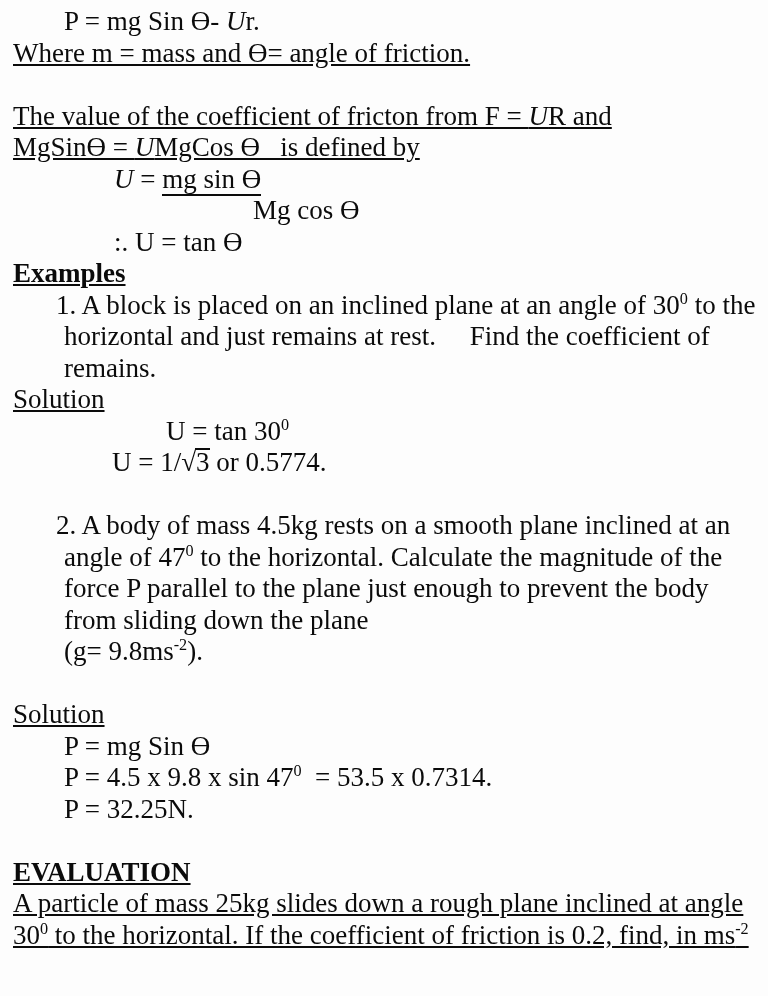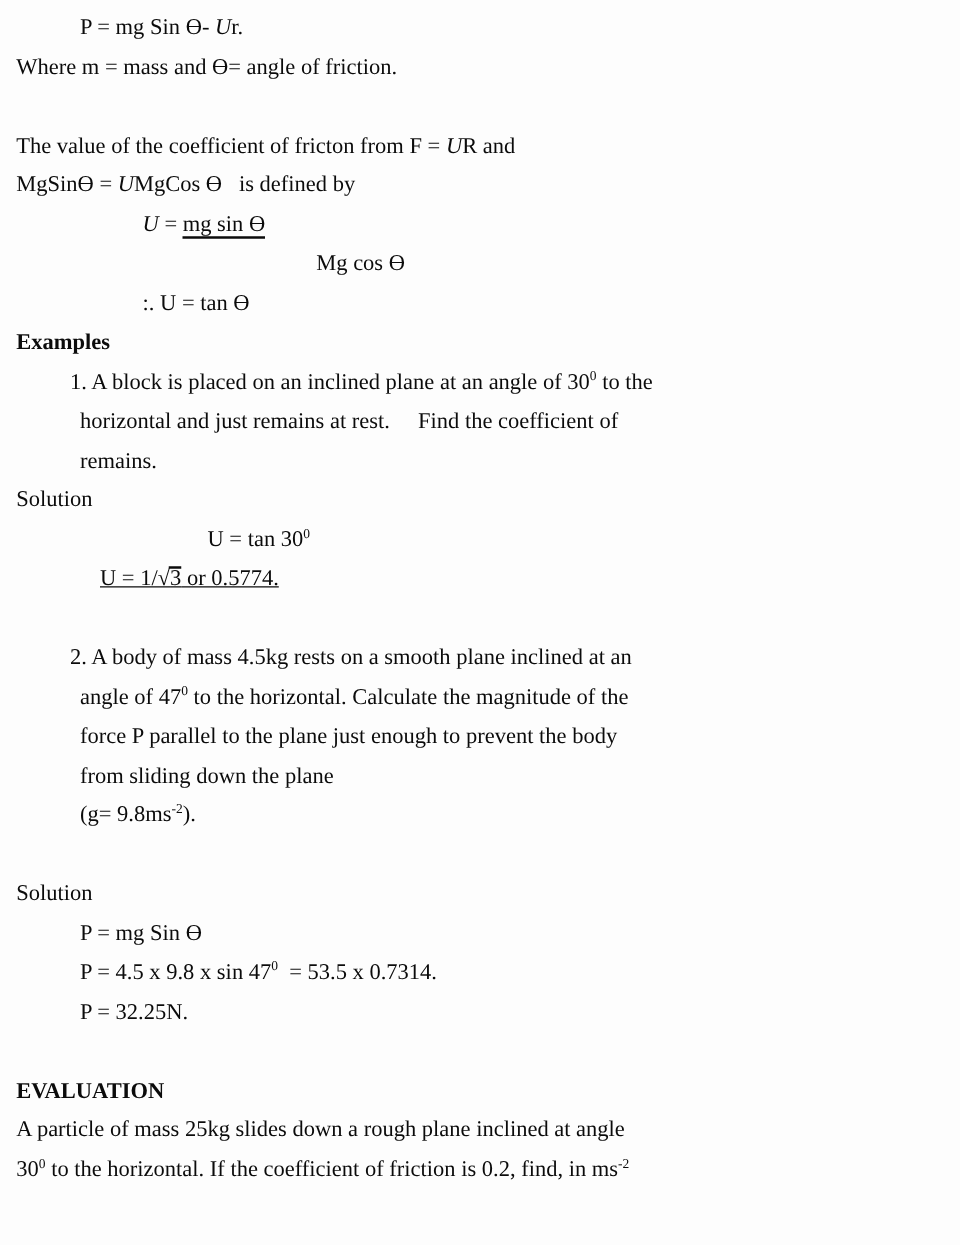--- a/index.html
+++ b/index.html
@@ -4,36 +4,36 @@
 <style>
   html, body { margin: 0; padding: 0; background: #ffffff; }
   .page {
     position: relative;
     width: 768px;
     height: 996px;
     box-sizing: border-box;
     background: #fdfdfd;
     color: #0b0b0b;
     font-family: "Liberation Serif", "DejaVu Serif", serif;
-    font-size: 18px;
+    font-size: 27px;
     overflow: hidden;
     padding-top: 6px;
   }
   .line {
     height: 31.5px;
     line-height: 31.5px;
     white-space: pre;
   }
   
-  .i0 { padding-left: 13px;  }  
+  .i0 { padding-left: 13px; text-decoration: underline;  }  
   .in { padding-left: 56px;  }  
   .i1 { padding-left: 64px;  }  
   .i2 { padding-left: 114px; }  
   .i3 { padding-left: 133px; margin-left: 33px; }  
-  .i4 { padding-left: 80px; text-decoration: underline; }  
+  .i4 { padding-left: 112px; }  
   .i5 { padding-left: 253px; }  
   
   .b   { font-weight: bold; }
   .i   { font-style: italic; }
   .u   { border-bottom: 2.5px solid currentColor; }
   .sup { font-size: 0.6em; vertical-align: super; line-height: 0; }
   .ovl { position: relative; }
   .ovl::after {
     content: "";
     position: absolute;

